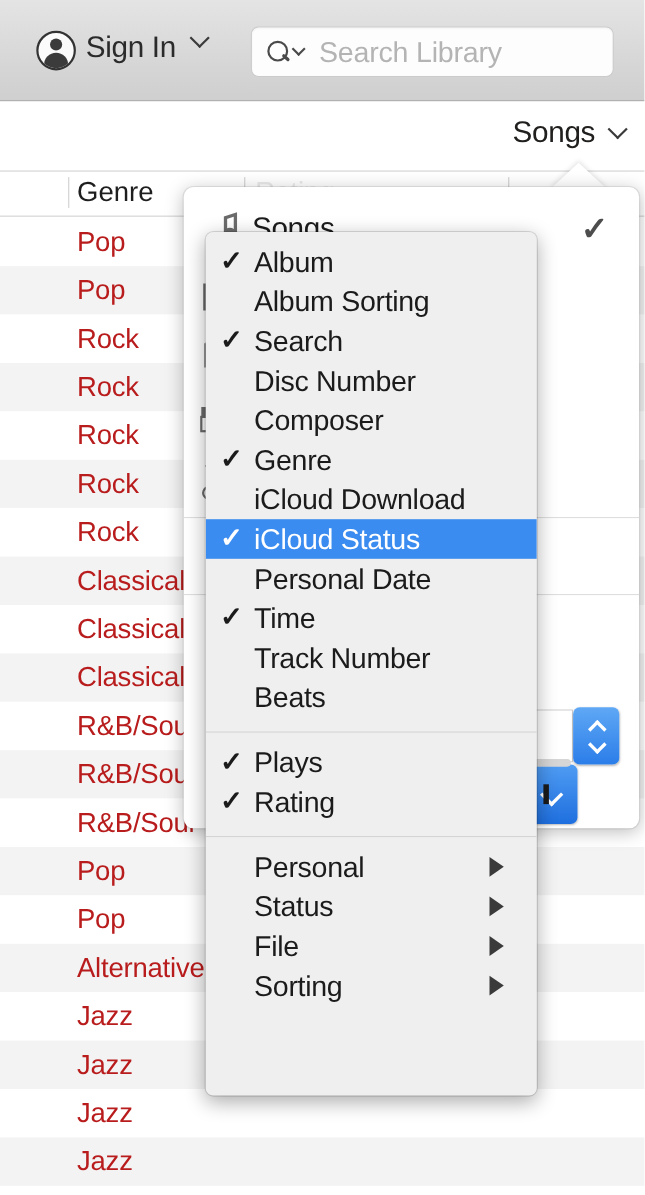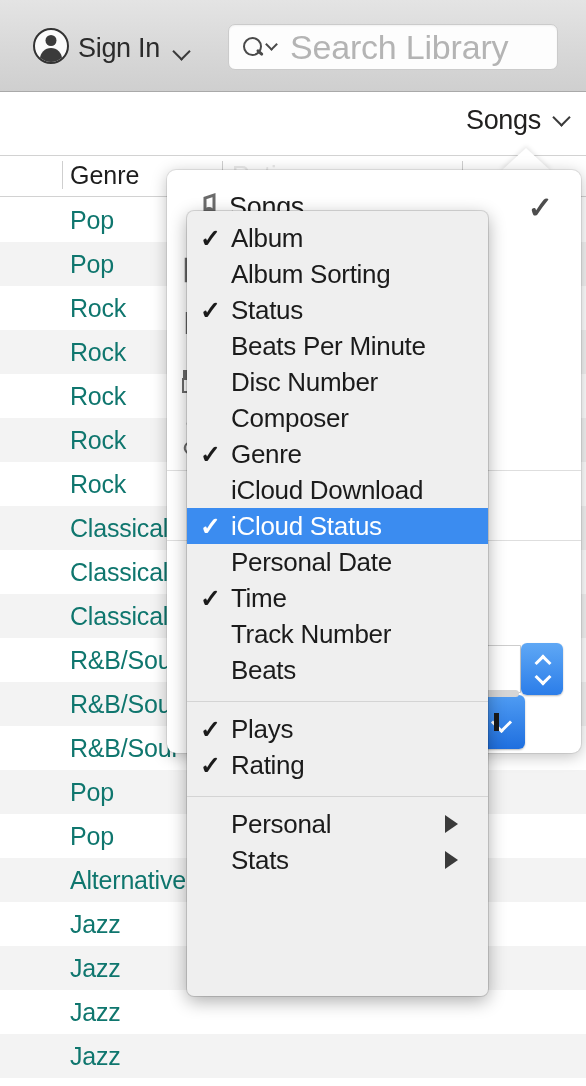--- a/index.html
+++ b/index.html
@@ -12,21 +12,21 @@
   #root { position: relative; width: 586px; height: 1086px; }
 
   
   .toolbar {
     position: absolute; left: 0; top: 0; width: 586px; height: 92px;
     background: linear-gradient(to bottom, #e4e4e4 0%, #d8d8d8 55%, #cfcfcf 100%);
     border-bottom: 1px solid #a9a9a9;
   }
   .signin {
     position: absolute; left: 33px; top: 28px;
-    display: flex; align-items: flex-end; gap: 9px;
+    display: flex; align-items: flex-start; gap: 9px;
   }
   .avatar-icon {
     width: 36px; height: 36px; border-radius: 50%;
     background: #fbfbfb;
     border: 2.5px solid #333333;
     position: relative; overflow: hidden;
     display: block;
   }
   .avatar-icon::before {
     content: ""; position: absolute; left: 50%; top: 5px;
@@ -61,21 +61,21 @@
   .mag-icon::after {
     content: ""; position: absolute; left: 14px; top: 15px;
     width: 8px; height: 2.6px; background: #4a4a4a;
     transform: rotate(42deg); border-radius: 2px;
   }
   .chev-tiny {
     display: inline-block; width: 9px; height: 9px; flex: none;
     border-right: 2.3px solid #4a4a4a; border-bottom: 2.3px solid #4a4a4a;
     transform: rotate(45deg); margin-left: 3px; margin-bottom: 5px;
   }
-  .search-ph { font-size: 34px; color: #b4b4b4; margin-left: 14px; letter-spacing: -0.2px; }
+  .search-ph { font-size: 26px; color: #b4b4b4; margin-left: 14px; letter-spacing: -0.2px; }
 
   
   .viewbar {
     position: absolute; left: 0; top: 93px; width: 586px; height: 63px;
     background: #ffffff; border-bottom: 1px solid #d2d2d2;
   }
   .songs-btn {
     position: absolute; right: 18px; top: 12px;
     display: flex; align-items: center; gap: 8px;
   }
@@ -93,21 +93,21 @@
 
   
   .rows { position: absolute; left: 0; top: 198px; width: 586px; height: 888px; }
   .row {
     position: relative; height: 44px; width: 586px;
     display: flex; align-items: center;
   }
   .row.odd { background: #ffffff; }
   .row.even { background: #f3f3f3; }
   .row-genre {
-    position: absolute; left: 70px; font-size: 25px; color: #0f766e;
+    position: absolute; left: 70px; font-size: 25px; color: #b91c1c;
     white-space: nowrap; letter-spacing: -0.2px;
   }
 
   
   .popover {
     position: absolute; left: 167px; top: 170px; width: 414px; height: 583px;
     background: #ffffff; border-radius: 9px;
     box-shadow: 0 3px 16px rgba(0,0,0,0.26), 0 0 0 1px rgba(0,0,0,0.08);
   }
   .pop-arrow {
@@ -390,24 +390,21 @@
       <div style="height: 9px;"></div>
       <div class="mitem">
         <span class="mcheck">✓</span>
         <span>Album</span>
       </div>
       <div class="mitem">
         <span>Album Sorting</span>
       </div>
       <div class="mitem">
         <span class="mcheck">✓</span>
-        <span>Status</span>
-      </div>
-      <div class="mitem">
-        <span>Beats Per Minute</span>
+        <span>Search</span>
       </div>
       <div class="mitem">
         <span>Disc Number</span>
       </div>
       <div class="mitem">
         <span>Composer</span>
       </div>
       <div class="mitem">
         <span class="mcheck">✓</span>
         <span>Genre</span>
@@ -444,19 +441,27 @@
         <span>Rating</span>
       </div>
       <div style="height: 6px;"></div>
       <div class="msep"></div>
       <div style="height: 2px;"></div>
       <div class="mitem">
         <span>Personal</span>
         <span class="marrow"></span>
       </div>
       <div class="mitem">
-        <span>Stats</span>
+        <span>Status</span>
         <span class="marrow"></span>
       </div>
+      <div class="mitem">
+        <span>File</span>
+        <span class="marrow"></span>
+      </div>
+      <div class="mitem">
+        <span>Sorting</span>
+        <span class="marrow"></span>
+      </div>
       <div style="height: 10px;"></div>
     </div>
 
 </div>
 
 </body></html>

